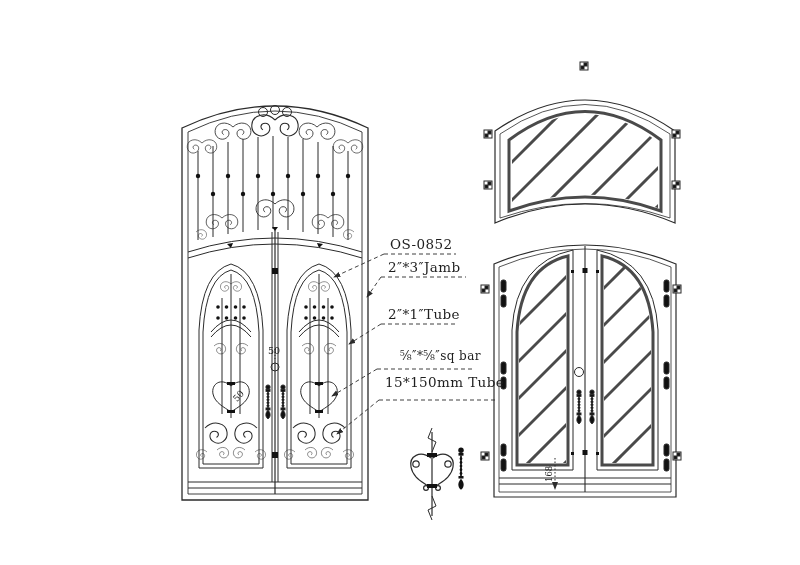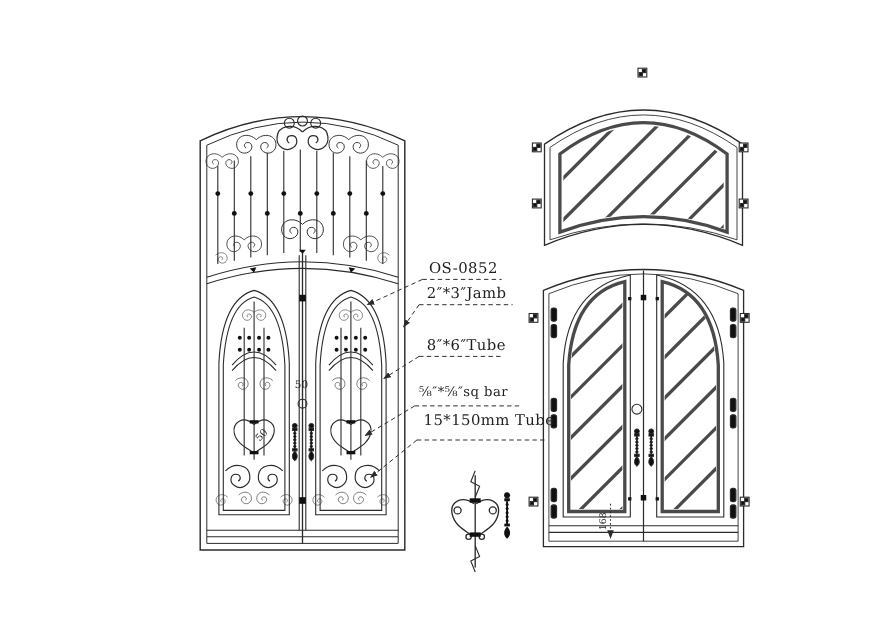--- a/index.html
+++ b/index.html
@@ -272,20 +272,20 @@
       <rect x="395" y="453" width="10" height="4" fill="#111" stroke="none"></rect>
       <rect x="395" y="484" width="10" height="4" fill="#111" stroke="none"></rect>
     </g>
     <g>
       <use href="#spindle" transform="translate(429,465) scale(1.05)"></use>
     </g>
   </svg>
 
   <span class="co" style="left:358px;top:236px">OS-0852</span>
   <span class="co" style="left:356px;top:259px">2″*3″Jamb</span>
-  <span class="co" style="left:356px;top:306px">8″*6″Tube</span>
-  <span class="co frac" style="left:349px;top:349px">⅝″*⅝″sq bar</span>
+  <span class="co" style="left:356px;top:306px">2″*1″Tube</span>
+  <span class="co frac" style="left:368px;top:349px">⅝″*⅝″sq bar</span>
   <span class="co" style="left:353px;top:374px">15*150mm Tube</span>
 
   <span class="dim" style="left:236px;top:345px">50</span>
   <span class="dim dim-50" style="left:199px;top:397px">50</span>
   <span class="dim dim-168" style="left:512px;top:482px">168</span>
 </div>
 
 </body></html>

